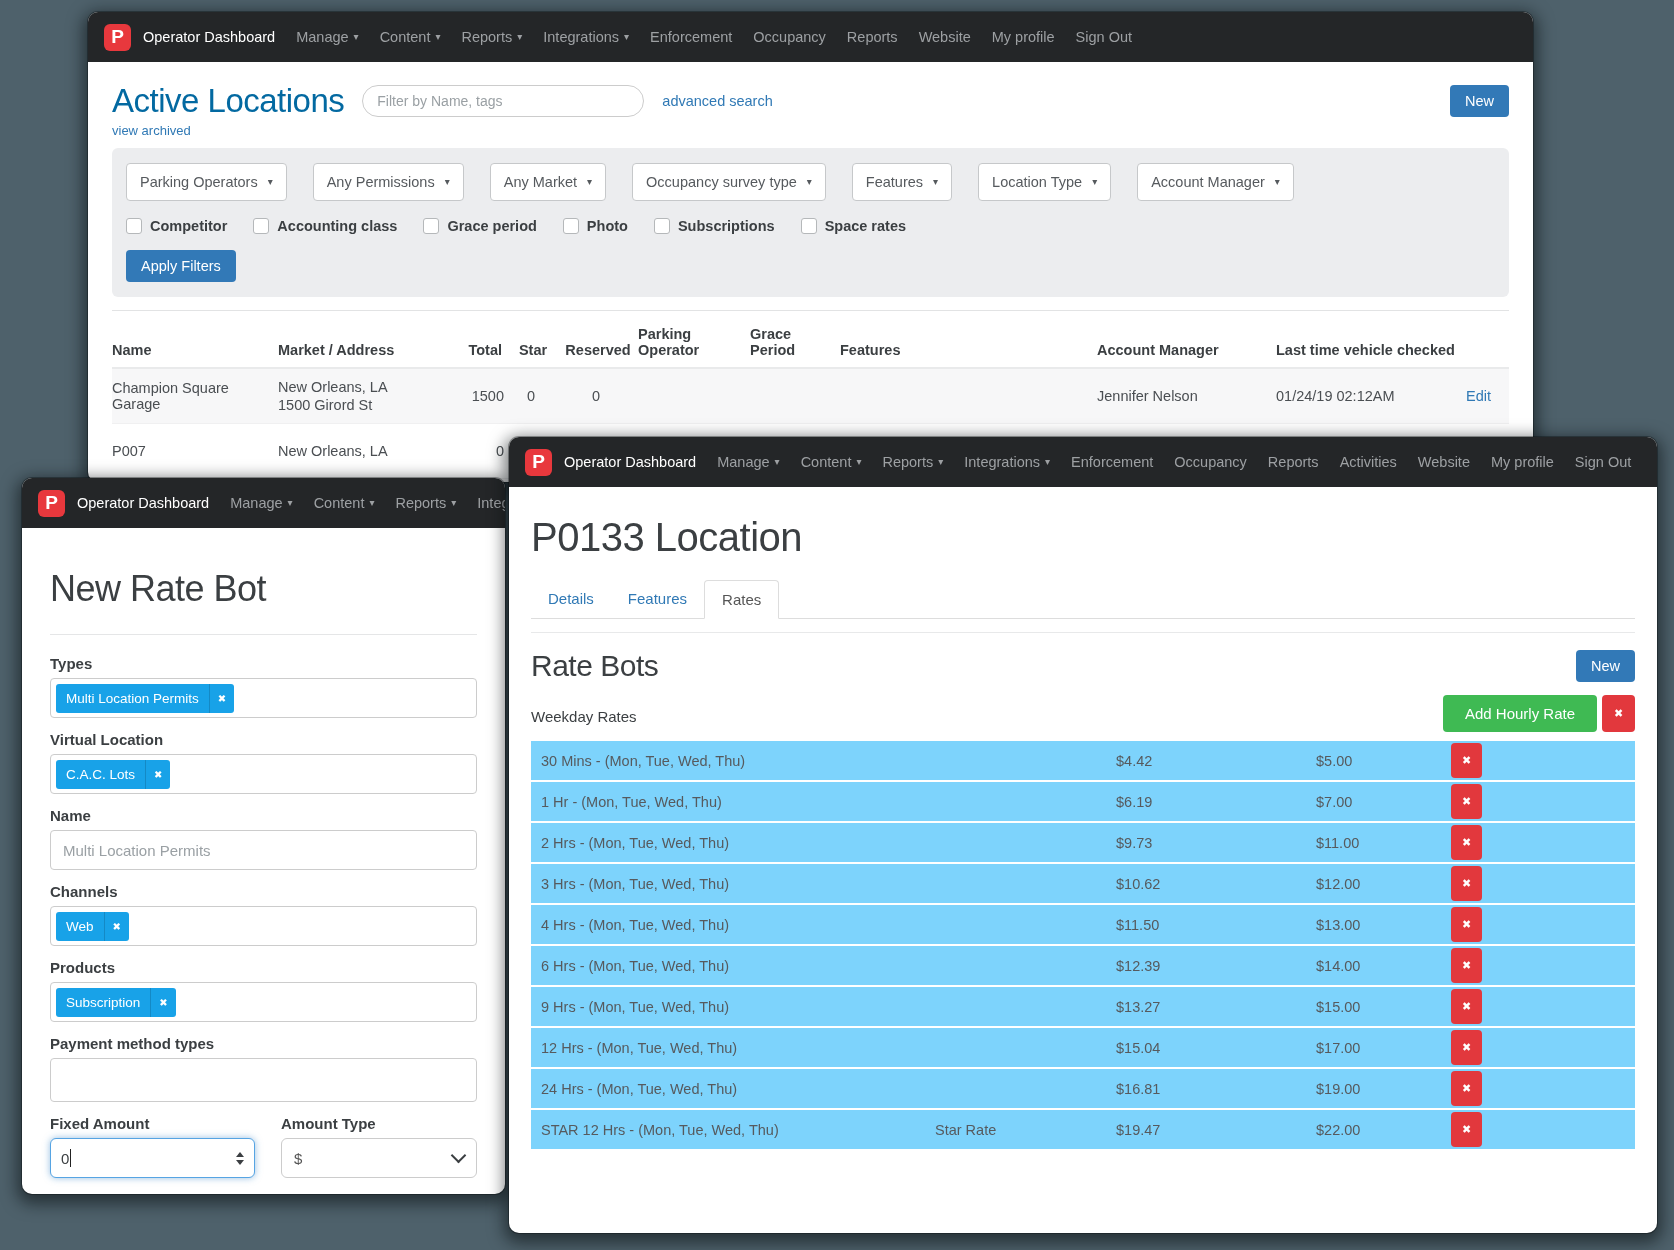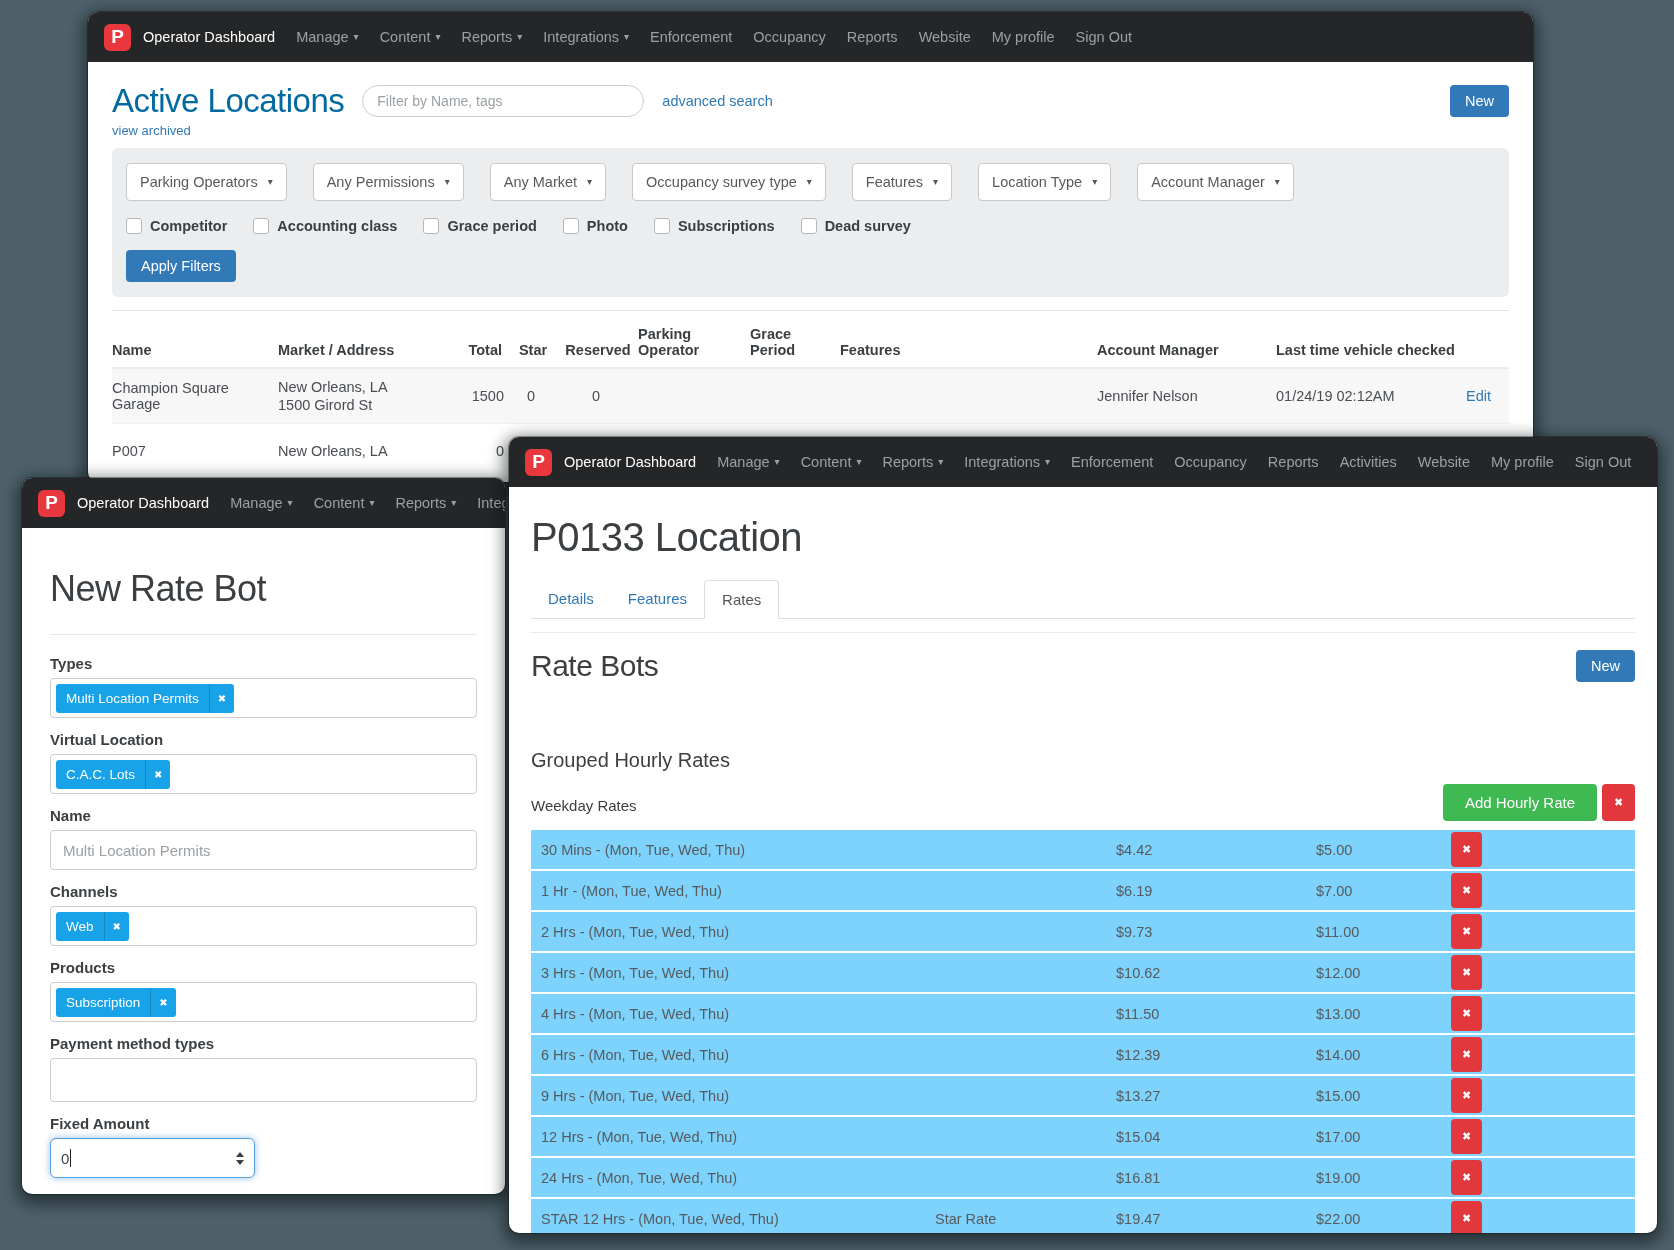--- a/index.html
+++ b/index.html
@@ -209,21 +209,21 @@
           <label class="checkbox">
               <span class="box"></span>
               <span>Photo</span>
             </label>
           <label class="checkbox">
               <span class="box"></span>
               <span>Subscriptions</span>
             </label>
           <label class="checkbox">
               <span class="box"></span>
-              <span>Dead survey</span>
+              <span>Space rates</span>
             </label>
         </div>
         <button class="btn-primary apply-btn">Apply Filters</button>
       </div>
       <hr class="sep">
 
       <div class="table-a">
         <div class="grid th-bot">
           <div class="th">Name</div>
           <div class="th">Market / Address</div>
@@ -345,20 +345,27 @@
           <label class="flabel">Fixed Amount</label>
           <div class="num-input">
             <span>0</span>
             <span class="caret-bar"></span>
             <span class="stepper">
               <span class="sp-up"></span>
               <span class="sp-dn"></span>
             </span>
           </div>
         </div>
+        <div class="col-amount">
+          <label class="flabel">Amount Type</label>
+          <div class="select">
+            <span>$</span>
+            <span class="chev"></span>
+          </div>
+        </div>
       </div>
 
       
     </div>
   </section>
 
   <section class="window win-b">
     <nav class="navbar">
       <span class="logo">P</span>
       <span class="brand">Operator Dashboard</span>
@@ -407,21 +414,20 @@
         <span class="tab">Features</span>
         <span class="tab active">Rates</span>
       </div>
       <hr class="b-sep">
 
       <div class="ratebots-row">
         <h2 class="title-rb">Rate Bots</h2>
         <button class="btn-primary">New</button>
       </div>
 
-      <div class="ghr-title">Grouped Hourly Rates</div>
 
       <div class="weekday-row">
         <span class="weekday-label">Weekday Rates</span>
         <span class="wk-buttons">
           <button class="btn-green">Add Hourly Rate</button>
           <button class="btn-x">
               <span>✖</span>
             </button>
         </span>
       </div>

